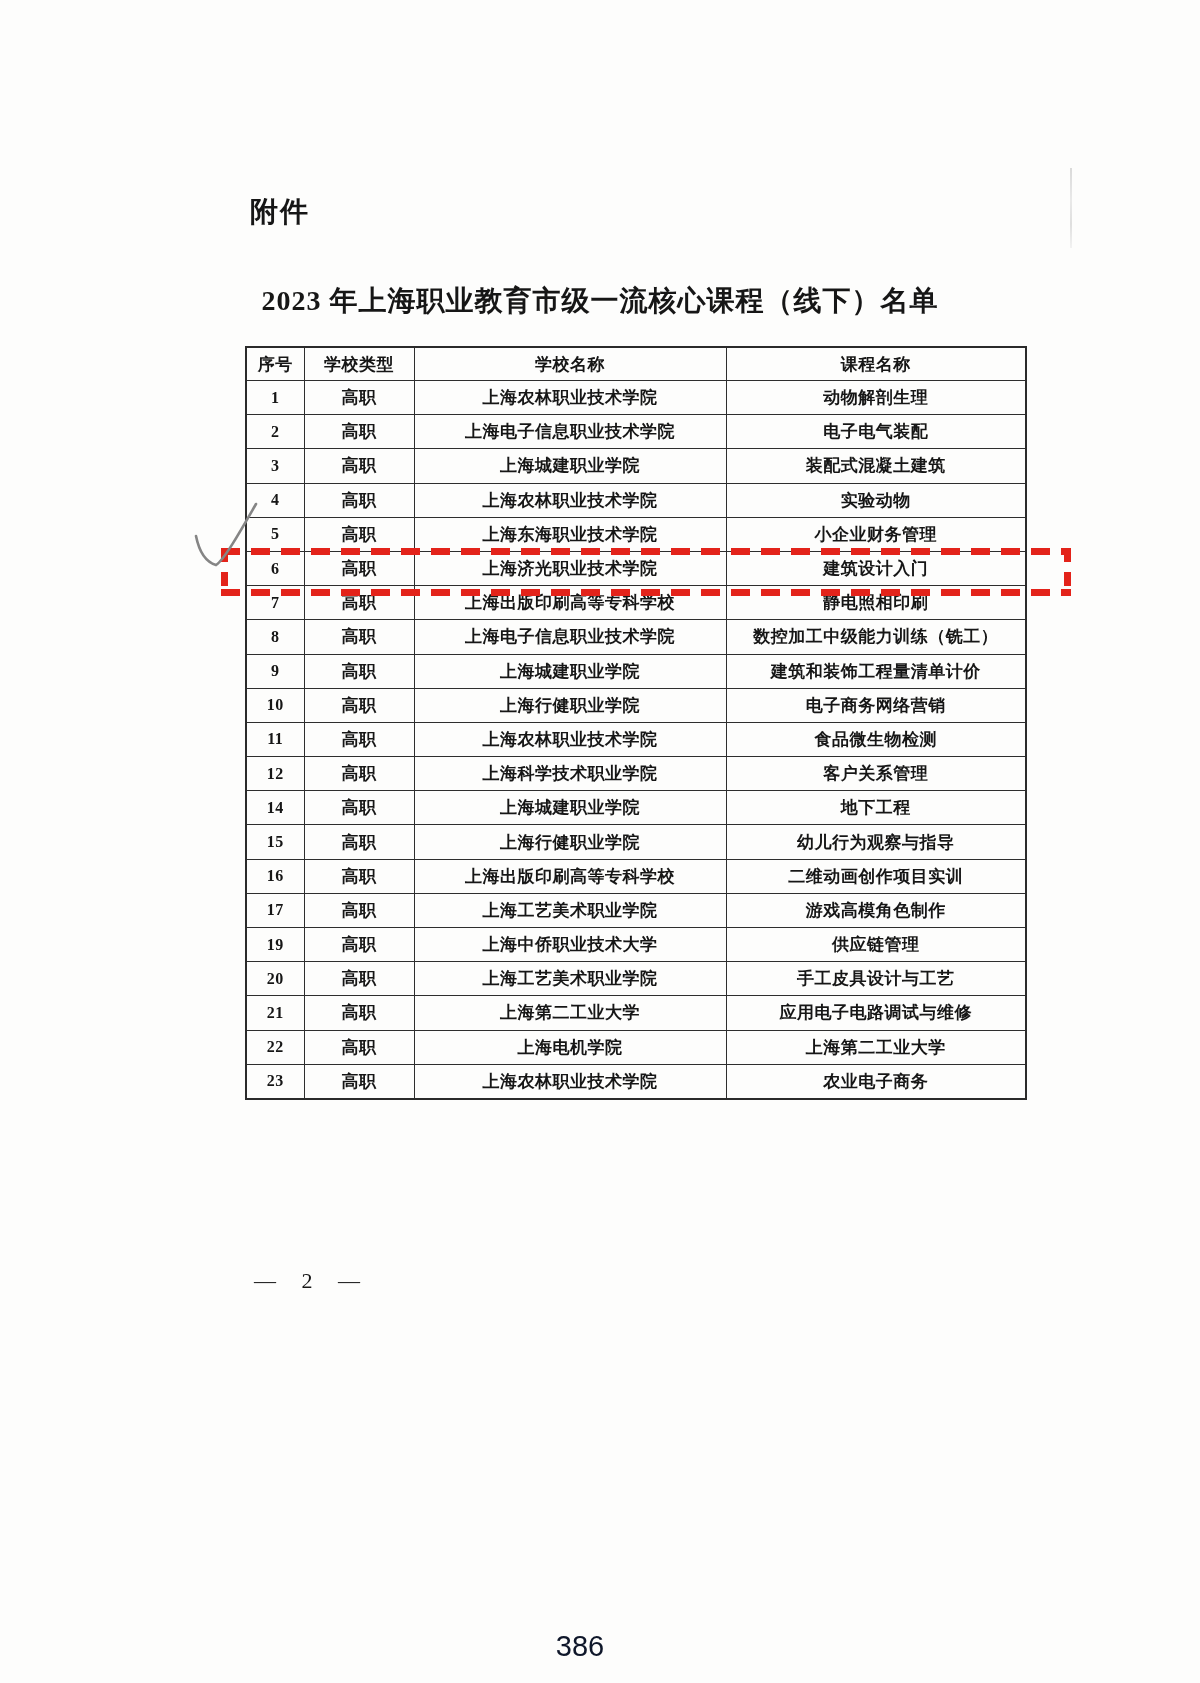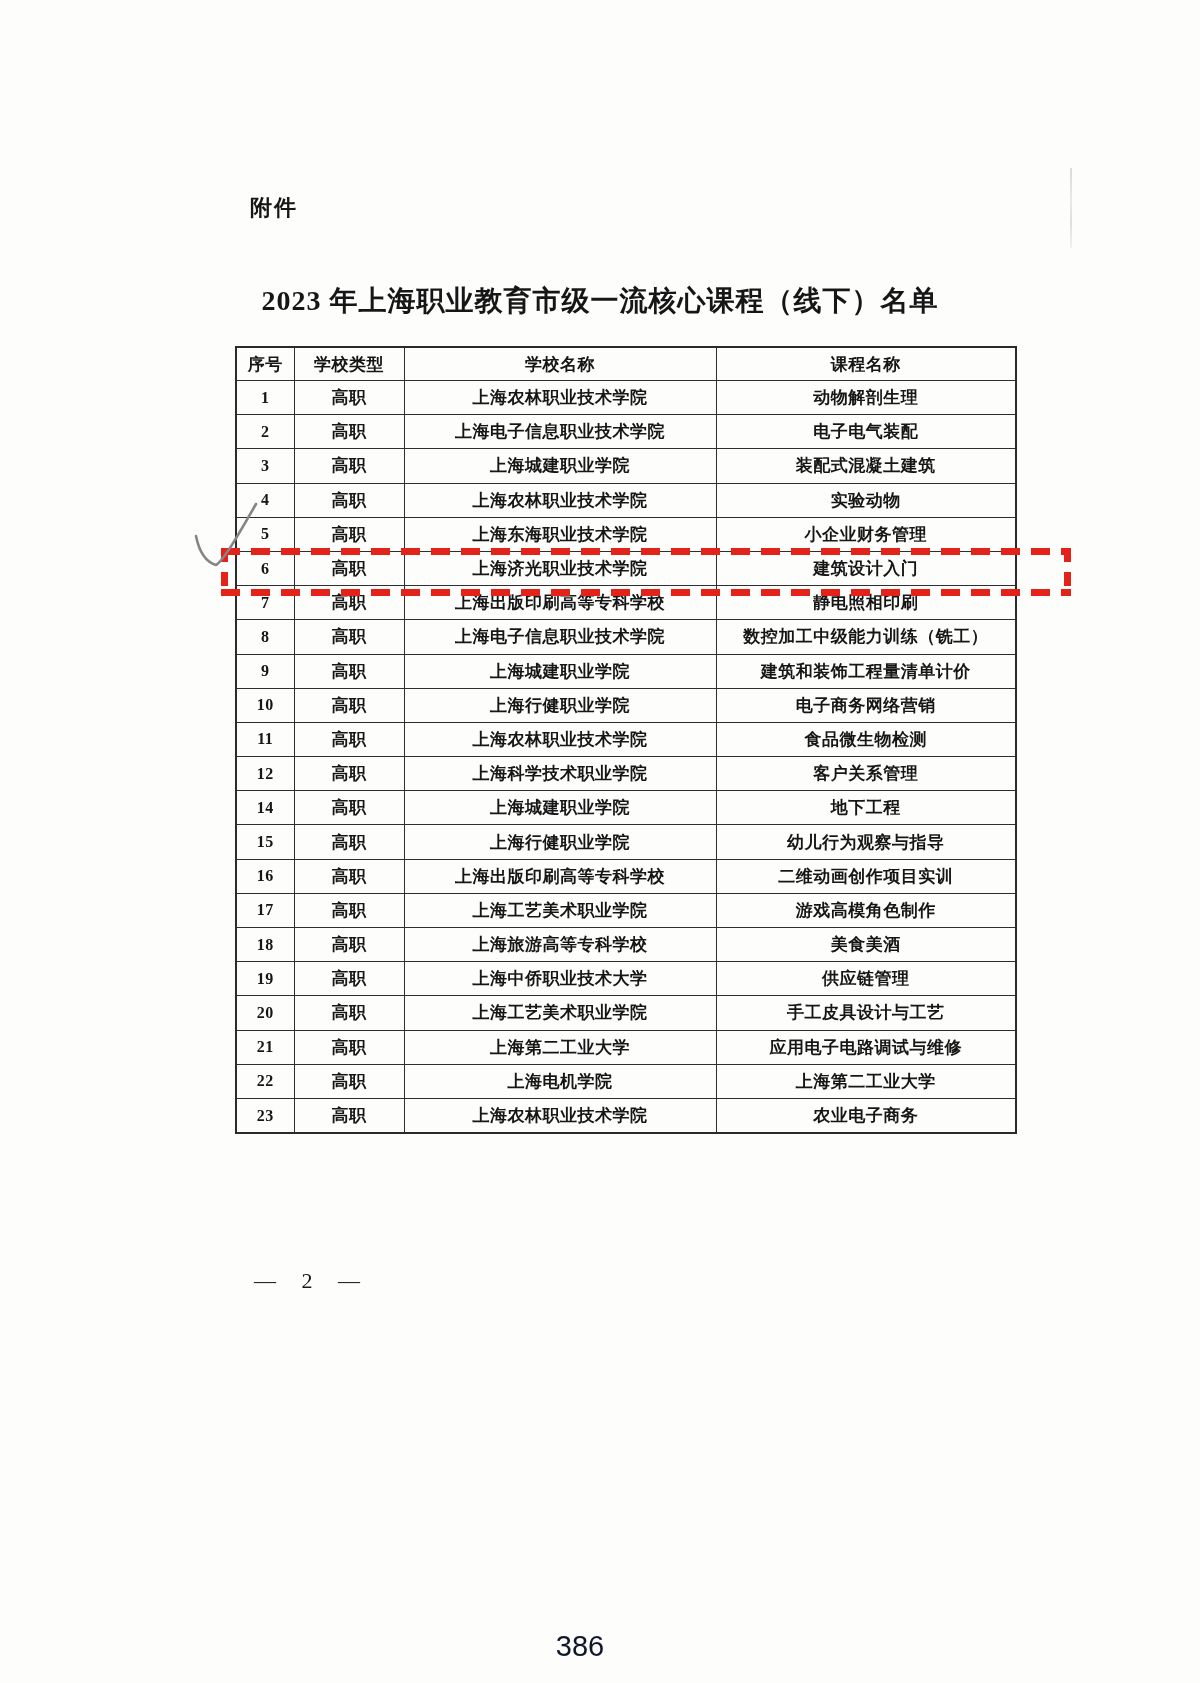--- a/index.html
+++ b/index.html
@@ -13,37 +13,37 @@
     height: 1683px;
     background: #fdfdfc;
     overflow: hidden;
     font-family: "Liberation Serif", "DejaVu Serif", serif;
     color: #161616;
   }
   .attachment-label {
     position: absolute;
     left: 250px;
     top: 193px;
-    font-size: 22px;
+    font-size: 28px;
     font-weight: 700;
     letter-spacing: 2px;
   }
   .doc-title {
     position: absolute;
     left: 0;
     top: 282px;
     width: 1200px;
     text-align: center;
     font-size: 28px;
     font-weight: 700;
     letter-spacing: 1px;
   }
   table.course-table {
     position: absolute;
-    left: 235px;
+    left: 245px;
     top: 346px;
     width: 780px;
     border-collapse: collapse;
     table-layout: fixed;
     border: 2.5px solid #2b2b2b;
   }
   .course-table col.c-no     { width: 58px; }
   .course-table col.c-type   { width: 110px; }
   .course-table col.c-school { width: 312px; }
   .course-table col.c-course { width: 300px; }
@@ -250,26 +250,20 @@
       <td>上海出版印刷高等专科学校</td>
       <td>二维动画创作项目实训</td>
     </tr>
         <tr>
       <td class="cell-no">17</td>
       <td>高职</td>
       <td>上海工艺美术职业学院</td>
       <td>游戏高模角色制作</td>
     </tr>
         <tr>
-      <td class="cell-no">18</td>
-      <td>高职</td>
-      <td>上海旅游高等专科学校</td>
-      <td>美食美酒</td>
-    </tr>
-        <tr>
       <td class="cell-no">19</td>
       <td>高职</td>
       <td>上海中侨职业技术大学</td>
       <td>供应链管理</td>
     </tr>
         <tr>
       <td class="cell-no">20</td>
       <td>高职</td>
       <td>上海工艺美术职业学院</td>
       <td>手工皮具设计与工艺</td>

